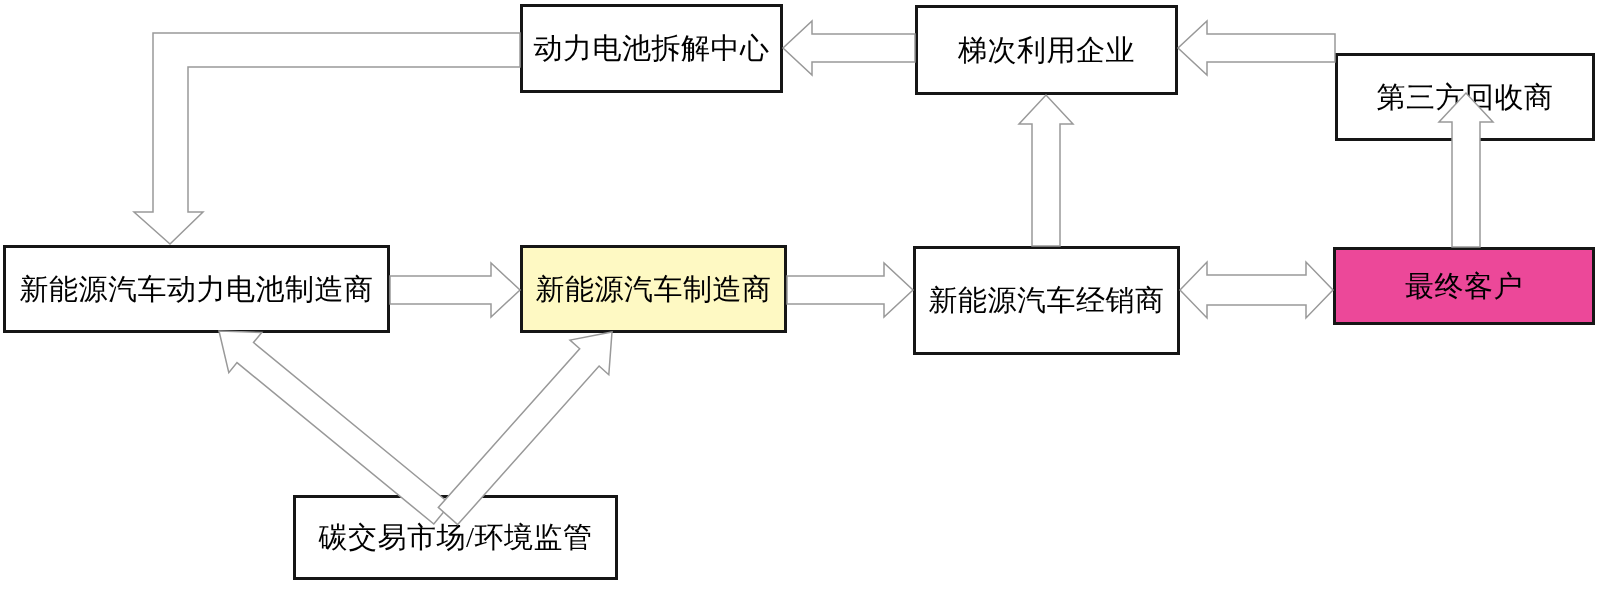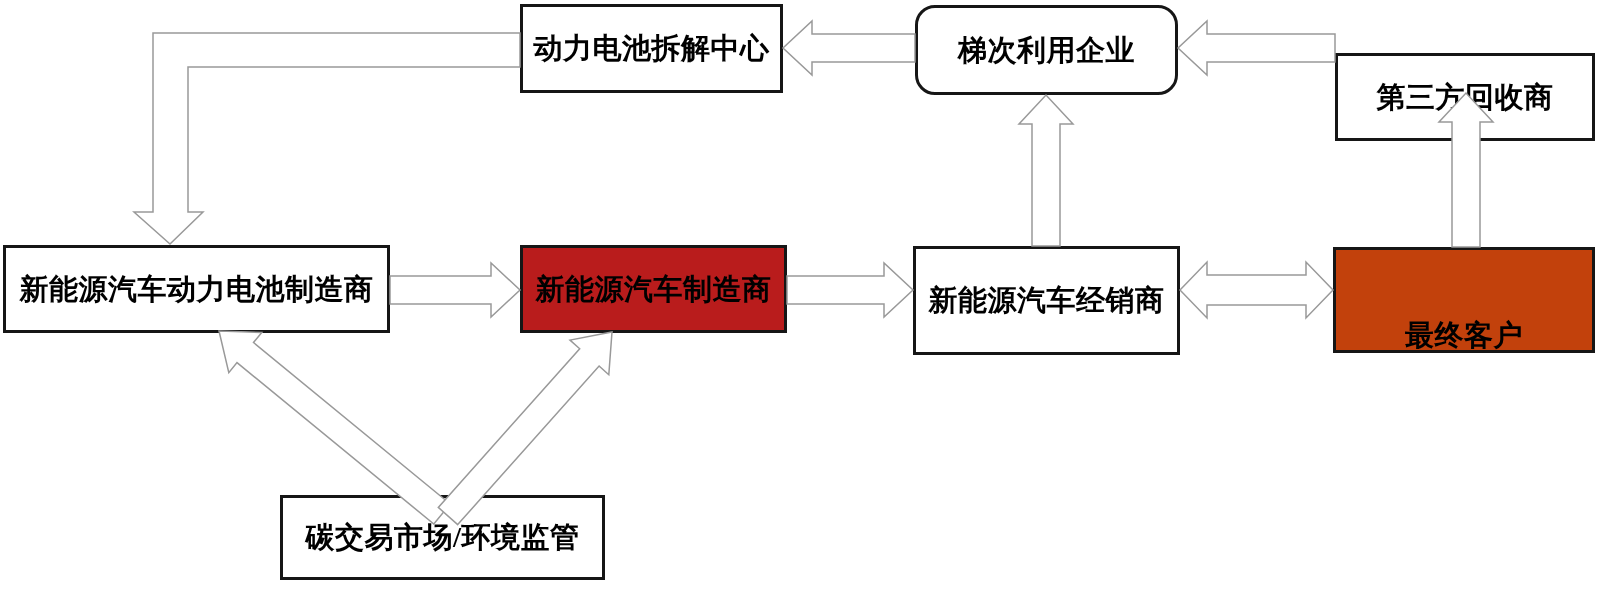--- a/index.html
+++ b/index.html
@@ -23,21 +23,20 @@
     justify-content: center;
     text-align: center;
     z-index: 1;
   }
   .node-label {
     font-size: 29px;
     line-height: 1;
     color: #000000;
     letter-spacing: 0.5px;
     white-space: nowrap;
-    font-weight: bold;
   }
   svg.arrows-layer {
     position: absolute;
     left: 0;
     top: 0;
     z-index: 2;
     pointer-events: none;
   }
 </style>
 </head>
@@ -52,34 +51,34 @@
       <polygon points="787.0,304.0 884.0,304.0 884.0,317.0 913.0,290.0 884.0,263.0 884.0,276.0 787.0,276.0" fill="#ffffff" stroke="#999999" stroke-width="1.5" stroke-linejoin="miter"></polygon>
       <polygon points="1180.0,290.0 1207.0,318.0 1207.0,305.0 1306.0,305.0 1306.0,318.0 1333.0,290.0 1306.0,262.0 1306.0,275.0 1207.0,275.0 1207.0,262.0" fill="#ffffff" stroke="#999999" stroke-width="1.5" stroke-linejoin="miter"></polygon>
       <polygon points="1060.0,246.0 1060.0,124.0 1073.0,124.0 1046.0,95.0 1019.0,124.0 1032.0,124.0 1032.0,246.0" fill="#ffffff" stroke="#999999" stroke-width="1.5" stroke-linejoin="miter"></polygon>
       <polygon points="1480.0,247.0 1480.0,122.0 1493.0,122.0 1466.0,93.0 1439.0,122.0 1452.0,122.0 1452.0,247.0" fill="#ffffff" stroke="#999999" stroke-width="1.5" stroke-linejoin="miter"></polygon>
       <polygon points="450.2,504.0 253.5,342.5 261.8,332.5 219.0,331.0 228.8,372.7 237.0,362.6 433.8,524.0" fill="#ffffff" stroke="#999999" stroke-width="1.5" stroke-linejoin="miter"></polygon>
       <polygon points="457.7,524.6 599.1,366.0 608.8,374.7 612.0,332.0 570.0,340.1 579.7,348.7 438.3,507.4" fill="#ffffff" stroke="#999999" stroke-width="1.5" stroke-linejoin="miter"></polygon>
     </svg>
 <div class="node" style="left: 520px; top: 4px; width: 263px; height: 89px; border-color: rgb(22, 22, 22); background: rgb(255, 255, 255);">
       <span class="node-label" style="color: rgb(0, 0, 0);">动力电池拆解中心</span>
     </div>
-    <div class="node" style="left: 915px; top: 5px; width: 263px; height: 90px; border-color: rgb(22, 22, 22); background: rgb(255, 255, 255); border-radius: 20px;">
+    <div class="node" style="left: 915px; top: 5px; width: 263px; height: 90px; border-color: rgb(22, 22, 22); background: rgb(255, 255, 255);">
       <span class="node-label" style="color: rgb(0, 0, 0);">梯次利用企业</span>
     </div>
     <div class="node" style="left: 1335px; top: 5px; width: 260px; height: 88px; border-color: rgb(22, 22, 22); background: rgb(255, 255, 255); margin-top: 48px;">
       <span class="node-label" style="color: rgb(0, 0, 0);">第三方回收商</span>
     </div>
     <div class="node" style="left: 3px; top: 245px; width: 387px; height: 88px; border-color: rgb(22, 22, 22); background: rgb(255, 255, 255); text-align: center;">
       <span class="node-label" style="color: rgb(0, 0, 0);">新能源汽车动力电池制造商</span>
     </div>
-    <div class="node" style="left: 520px; top: 245px; width: 267px; height: 88px; border-color: rgb(22, 22, 22); background: #b91c1c;">
+    <div class="node" style="left: 520px; top: 245px; width: 267px; height: 88px; border-color: rgb(22, 22, 22); background: #fef9c3;">
       <span class="node-label" style="color: rgb(0, 0, 0);">新能源汽车制造商</span>
     </div>
     <div class="node" style="left: 913px; top: 246px; width: 267px; height: 109px; border-color: rgb(22, 22, 22); background: rgb(255, 255, 255);">
       <span class="node-label" style="color: rgb(0, 0, 0);">新能源汽车经销商</span>
     </div>
-    <div class="node" style="left: 1333px; top: 247px; width: 262px; height: 106px; border-color: rgb(22, 22, 22); background: #c2410c; align-items: flex-end;">
+    <div class="node" style="left: 1333px; top: 247px; width: 262px; height: 78px; border-color: rgb(22, 22, 22); background: #ec4899;">
       <span class="node-label" style="color: rgb(0, 0, 0);">最终客户</span>
     </div>
-    <div class="node" style="left: 280px; top: 495px; width: 325px; height: 85px; border-color: rgb(22, 22, 22); background: rgb(255, 255, 255);">
+    <div class="node" style="left: 293px; top: 495px; width: 325px; height: 85px; border-color: rgb(22, 22, 22); background: rgb(255, 255, 255);">
       <span class="node-label" style="color: rgb(0, 0, 0);">碳交易市场/环境监管</span>
     </div>
   </div>
 
 </body></html>

